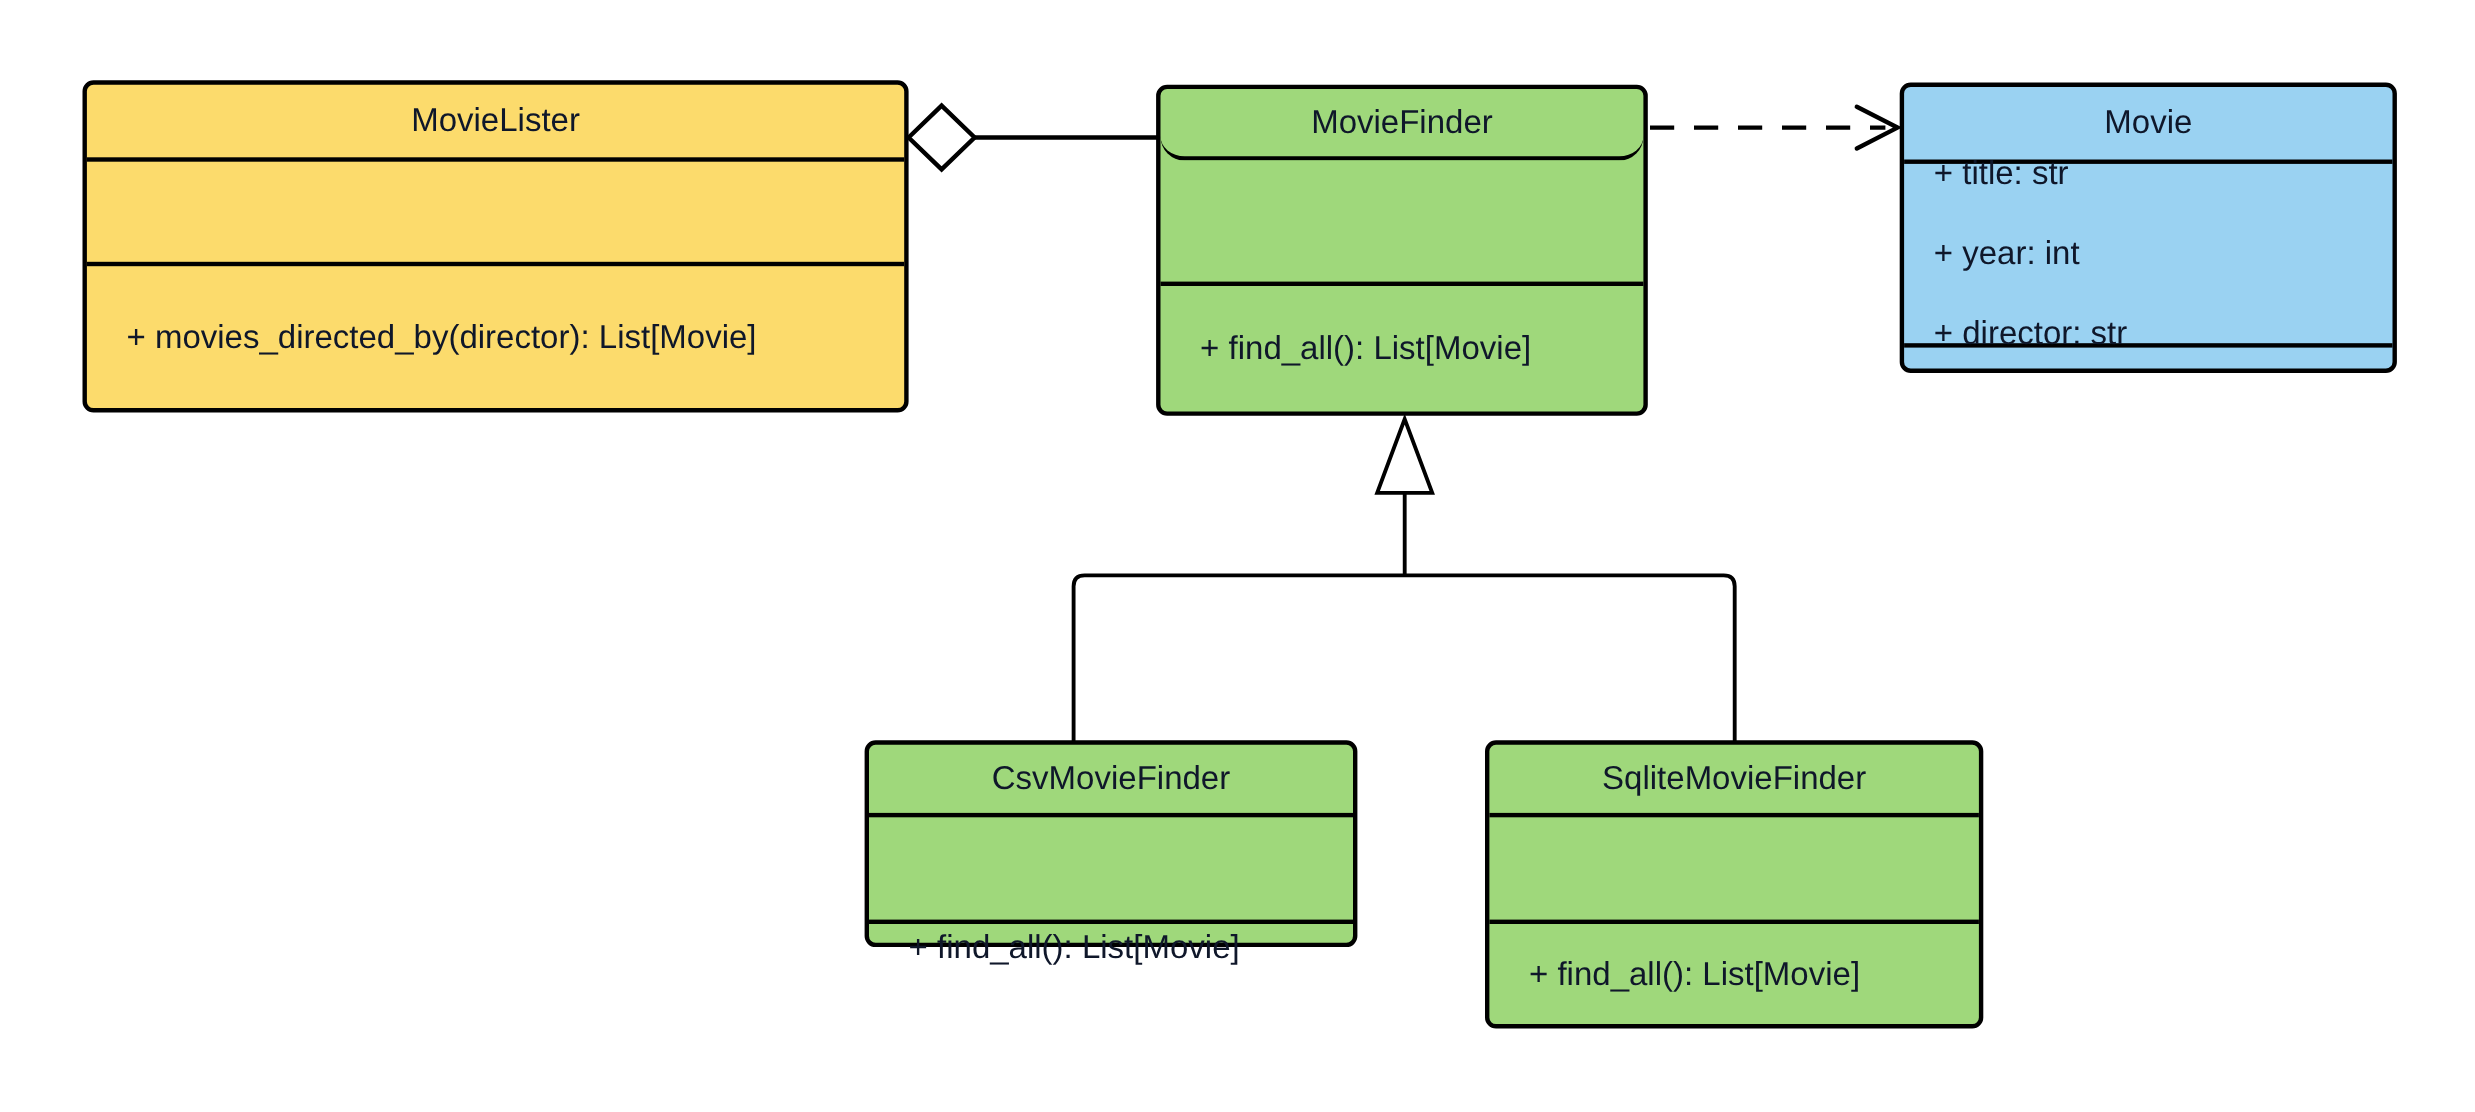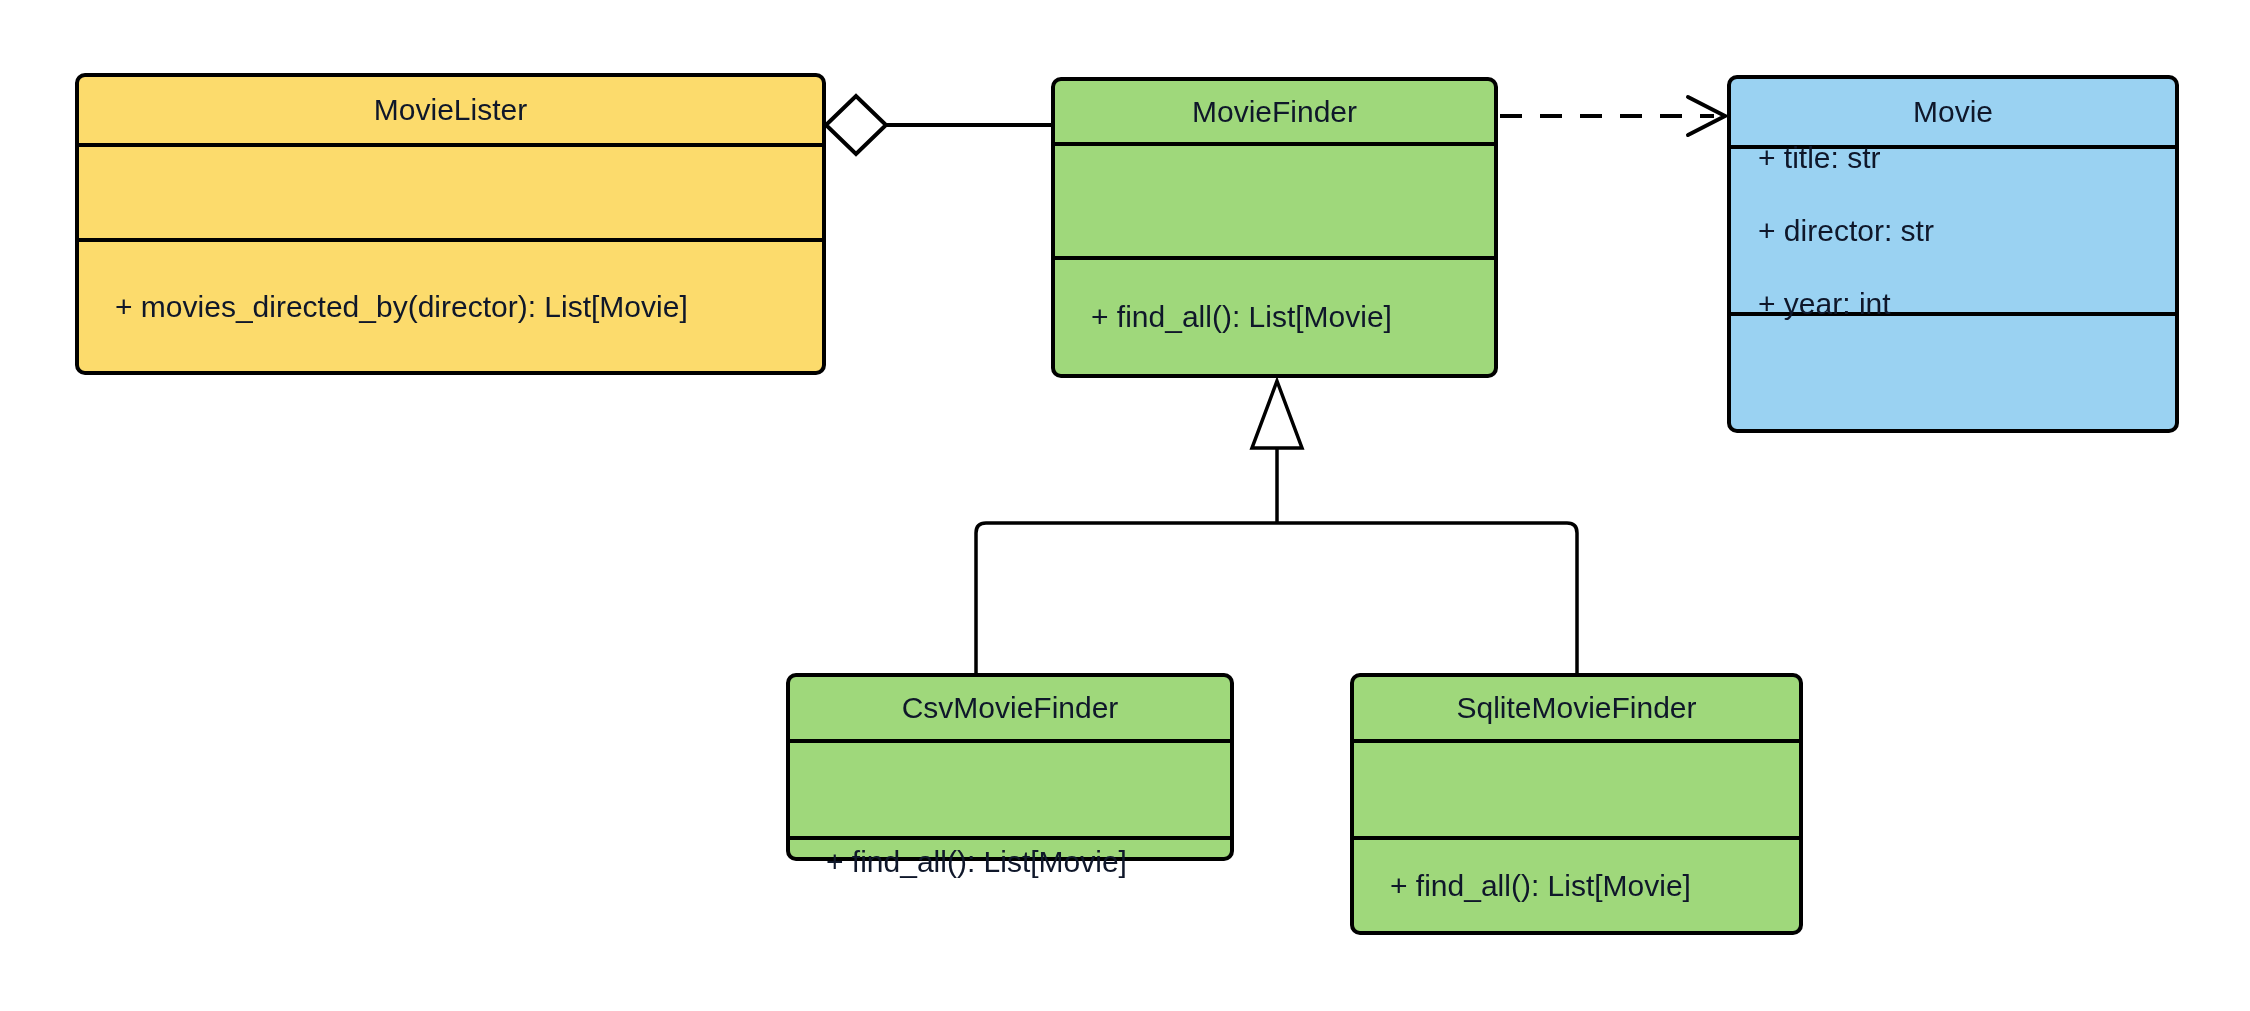--- a/index.html
+++ b/index.html
@@ -62,24 +62,24 @@
   }
   .member {
     white-space: nowrap;
   }
   
   #cls-movielister { left: 75px;  top: 73px;  width: 751px; height: 302px; }
   #cls-movielister .uml-title { height: 66px; }
   #cls-movielister .uml-attrs { height: 91px; }
 
   #cls-moviefinder { left: 1051px; top: 77px; width: 447px; height: 301px; }
-  #cls-moviefinder .uml-title { height: 61px; }
+  #cls-moviefinder .uml-title { height: 61px; border-radius: 22px; }
   #cls-moviefinder .uml-attrs { height: 110px; }
 
-  #cls-movie { left: 1727px; top: 75px; width: 452px; height: 358px; }
+  #cls-movie { left: 1727px; top: 75px; width: 452px; height: 264px; }
   #cls-movie .uml-title { height: 66px; }
   #cls-movie .uml-attrs { height: 163px; gap: 29px; }
 
   #cls-csvmoviefinder { left: 786px; top: 673px; width: 448px; height: 188px; }
   #cls-csvmoviefinder .uml-title { height: 62px; }
   #cls-csvmoviefinder .uml-attrs { height: 93px; }
 
   #cls-sqlitemoviefinder { left: 1350px; top: 673px; width: 453px; height: 262px; }
   #cls-sqlitemoviefinder .uml-title { height: 62px; }
   #cls-sqlitemoviefinder .uml-attrs { height: 93px; }
@@ -121,22 +121,22 @@
     <div class="uml-section uml-attrs"></div>
     <div class="uml-section uml-methods">
       <div class="member">+ find_all(): List[Movie]</div>
     </div>
   </div>
 
   <div class="uml-class blue" id="cls-movie">
     <div class="uml-title">Movie</div>
     <div class="uml-section uml-attrs">
       <div class="member">+ title: str</div>
+      <div class="member">+ year: int</div>
       <div class="member">+ director: str</div>
-      <div class="member">+ year: int</div>
     </div>
     <div class="uml-section uml-methods"></div>
   </div>
 
   <div class="uml-class green" id="cls-csvmoviefinder">
     <div class="uml-title">CsvMovieFinder</div>
     <div class="uml-section uml-attrs"></div>
     <div class="uml-section uml-methods">
       <div class="member">+ find_all(): List[Movie]</div>
     </div>

